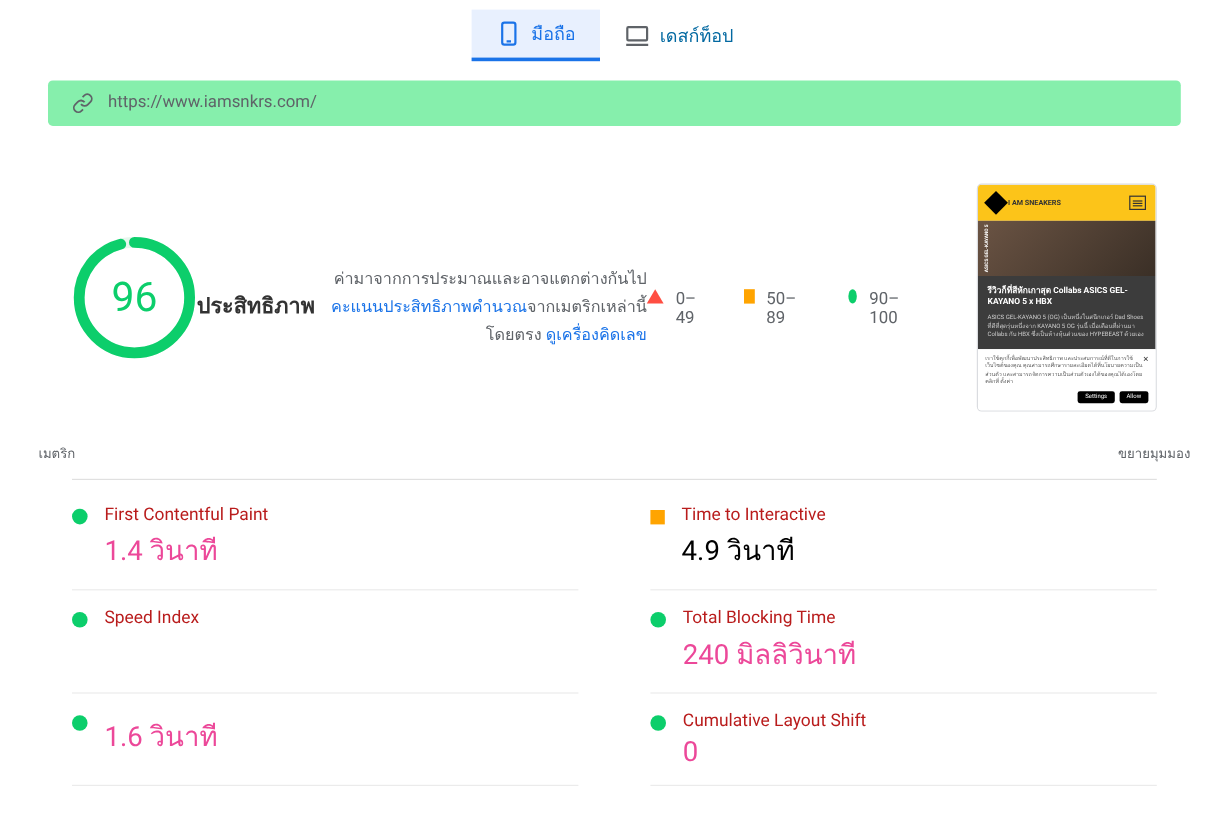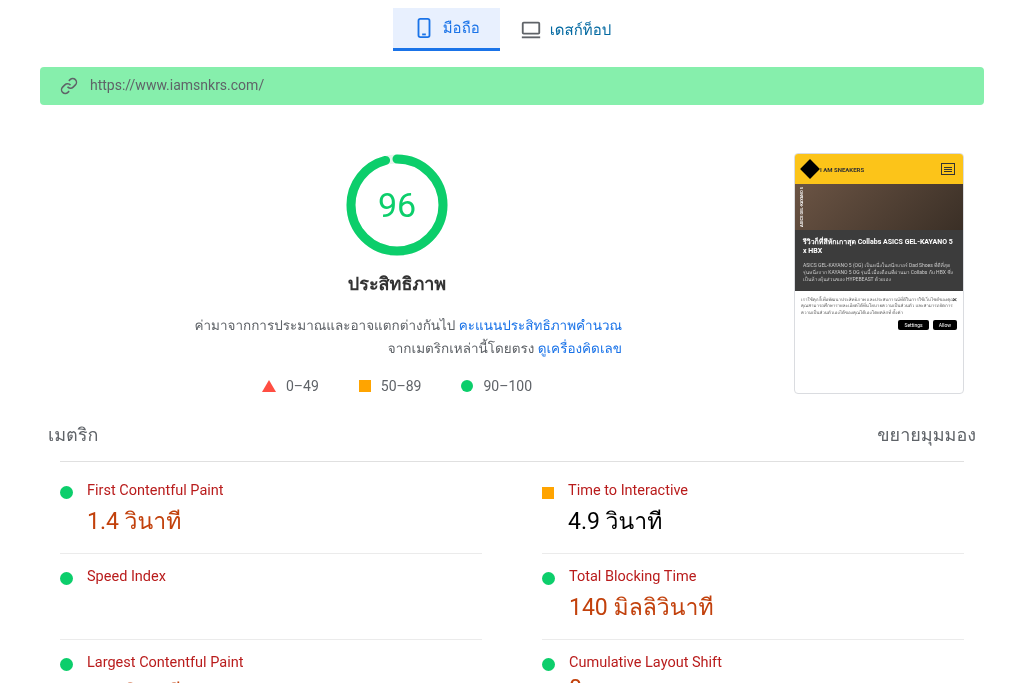--- a/index.html
+++ b/index.html
@@ -4,59 +4,59 @@
 <style>
 * { margin: 0; padding: 0; box-sizing: border-box; }
 body { font-family: Roboto, Arial, sans-serif; background: #fff; color: #333; width: 1024px; }
 .tabs { display: flex; justify-content: center; padding: 8px 0; }
 .tab { display: flex; align-items: center; gap: 8px; padding: 8px 20px; font-size: 15px; color: #0369a1; cursor: pointer; }
 .tab.active { color: #1a73e8; background: #e8f0fe; border-bottom: 3px solid #1a73e8; }
 .tab svg { width: 22px; height: 22px; }
 .url-bar { margin: 8px 40px; padding: 10px 20px; background: #86efac; border-radius: 4px; display: flex; align-items: flex-start; gap: 12px; color: #5f6368; font-size: 14px; }
 .url-bar svg { width: 18px; height: 18px; }
 .main { display: flex; padding: 40px 60px 20px; gap: 60px; }
-.left { flex: 1; display: flex; flex-direction: column; align-items: center; }
+.left { flex: 1; display: flex; flex-direction: row; align-items: center; }
 .gauge { position: relative; width: 104px; height: 104px; }
 .gauge svg { transform: rotate(-90deg); }
 .gauge-score { position: absolute; top: 50%; left: 50%; transform: translate(-50%, -50%); font-size: 34px; color: #0cce6b; font-weight: 400; }
 .perf-title { margin-top: 12px; font-size: 18px; font-weight: 700; }
 .perf-desc { margin-top: 16px; font-size: 13.5px; color: #5f6368; text-align: right; line-height: 1.7; max-width: 450px; }
 .perf-desc a { color: #1a73e8; text-decoration: none; }
 .legend { display: flex; gap: 40px; margin-top: 18px; font-size: 14px; color: #5f6368; align-items: center; }
-.legend-item { display: flex; align-items: center; gap: 10px; }
+.legend-item { display: flex; gap: 10px; }
 .tri { width: 0; height: 0; border-left: 7px solid transparent; border-right: 7px solid transparent; border-bottom: 12px solid #ff4e42; }
 .sq { width: 12px; height: 12px; background: #ffa400; }
 .cir { width: 12px; height: 12px; border-radius: 50%; background: #0cce6b; }
-.preview { width: 170px; border: 1px solid #dadce0; border-radius: 4px; overflow: hidden; }
+.preview { width: 150px; border: 1px solid #dadce0; border-radius: 4px; overflow: hidden; }
 .pv-header { background: #fcc419; padding: 8px; display: flex; justify-content: space-between; align-items: center; }
 .pv-logo { display: flex; align-items: center; gap: 3px; font-size: 6px; font-weight: bold; }
 .pv-logo-icon { width: 14px; height: 14px; background: #000; transform: rotate(45deg); }
 .pv-menu { width: 14px; height: 12px; border: 1px solid #333; display: flex; flex-direction: column; justify-content: space-around; padding: 2px; }
 .pv-menu span { height: 1px; background: #333; }
 .pv-img { height: 46px; background: linear-gradient(135deg, #6b5444, #3a2f26); display: flex; align-items: center; justify-content: flex-start; padding-left: 4px; }
 .pv-img-text { color: #fff; font-size: 4px; writing-mode: vertical-rl; transform: rotate(180deg); font-weight: bold; }
 .pv-body { background: #3c3c3c; padding: 8px; color: #fff; }
 .pv-title { font-size: 7px; font-weight: bold; line-height: 1.3; }
 .pv-text { font-size: 5px; margin-top: 6px; line-height: 1.4; color: #ccc; }
 .pv-cookie { background: #fff; padding: 6px; position: relative; }
 .pv-cookie-text { font-size: 4.5px; color: #555; line-height: 1.4; }
 .pv-close { position: absolute; top: 4px; right: 6px; font-size: 8px; color: #333; }
 .pv-btns { display: flex; gap: 4px; justify-content: flex-end; margin-top: 4px; }
 .pv-btn { font-size: 5px; padding: 2px 6px; background: #000; color: #fff; border-radius: 2px; }
-.metrics-header { display: flex; justify-content: space-between; padding: 6px 48px; font-size: 18px; color: #5f6368; }
+.metrics-header { display: flex; justify-content: space-between; padding: 6px 32px; font-size: 11px; color: #5f6368; }
 .metrics-header span:last-child { cursor: pointer; }
 .divider { border: none; border-top: 1px solid #e0e0e0; margin: 6px 60px; }
 .metrics { display: grid; grid-template-columns: 1fr 1fr; gap: 0 60px; padding: 0 60px; }
 .metric { padding: 14px 0; border-bottom: 1px solid #ebebeb; display: flex; gap: 14px; }
 .metric-dot { width: 13px; height: 13px; border-radius: 50%; margin-top: 4px; flex-shrink: 0; }
 .metric-sq { width: 12px; height: 12px; margin-top: 5px; flex-shrink: 0; }
 .metric-info { flex: 1; }
 .metric-label { font-size: 14.5px; color: #b91c1c; }
 .metric-value { font-size: 23px; margin-top: 4px; }
-.green { color: #c2410c; }
+.green { color: #ec4899; }
 .orange { color: #000000; }
 .dot-green { background: #0cce6b; }
 .dot-orange { background: #ffa400; }
 </style>
 </head>
 <body>
 
 <div class="tabs">
   <div class="tab active">
     <svg viewBox="0 0 24 24" fill="none" stroke="#1a73e8" stroke-width="2">
@@ -165,27 +165,26 @@
     <div class="metric">
       <div class="metric-dot dot-green"></div>
       <div class="metric-info">
         <div class="metric-label">Speed Index</div>
       </div>
     </div>
     <div class="metric">
       <div class="metric-dot dot-green"></div>
       <div class="metric-info">
         <div class="metric-label">Total Blocking Time</div>
-        <div class="metric-value green">140 มิลลิวินาที</div>
+        <div class="metric-value green">240 มิลลิวินาที</div>
       </div>
     </div>
     <div class="metric">
       <div class="metric-dot dot-green"></div>
       <div class="metric-info">
-        <div class="metric-label">Largest Contentful Paint</div>
         <div class="metric-value green">1.6 วินาที</div>
       </div>
     </div>
     <div class="metric">
       <div class="metric-dot dot-green"></div>
       <div class="metric-info">
         <div class="metric-label">Cumulative Layout Shift</div>
         <div class="metric-value green">0</div>
       </div>
     </div>

